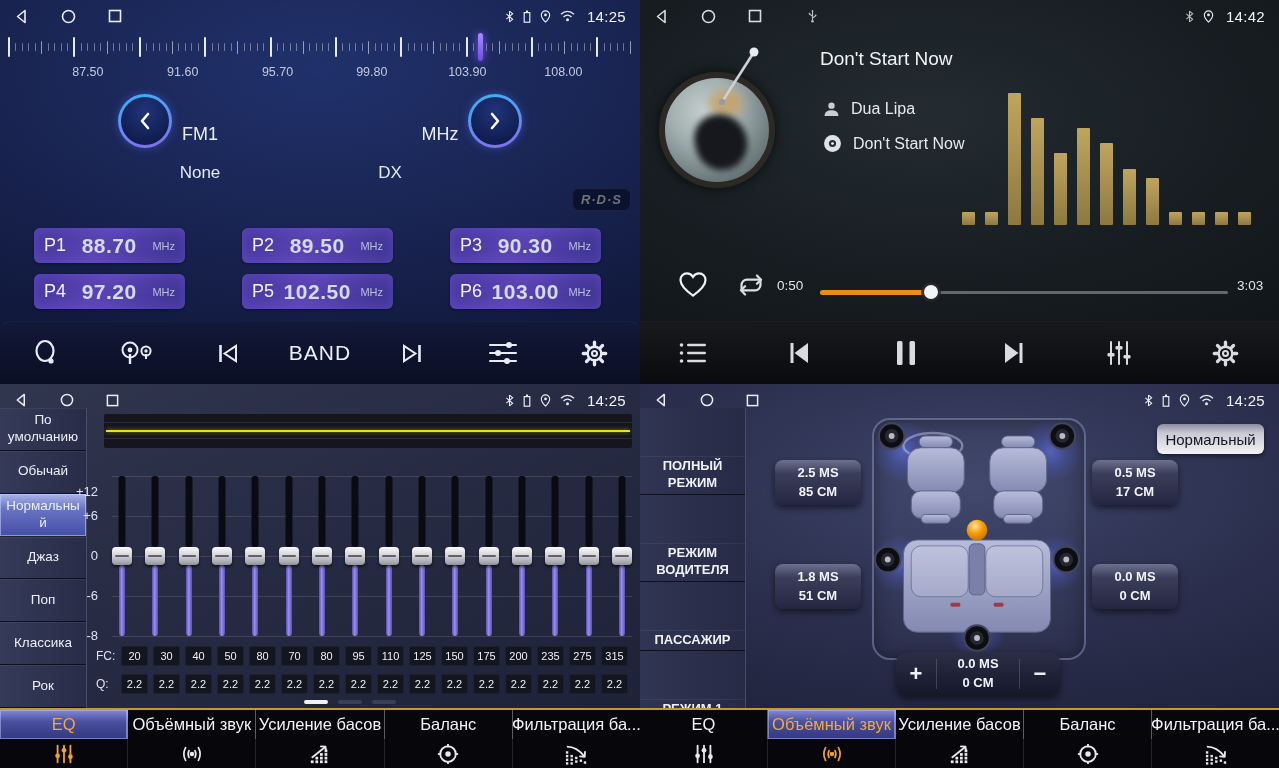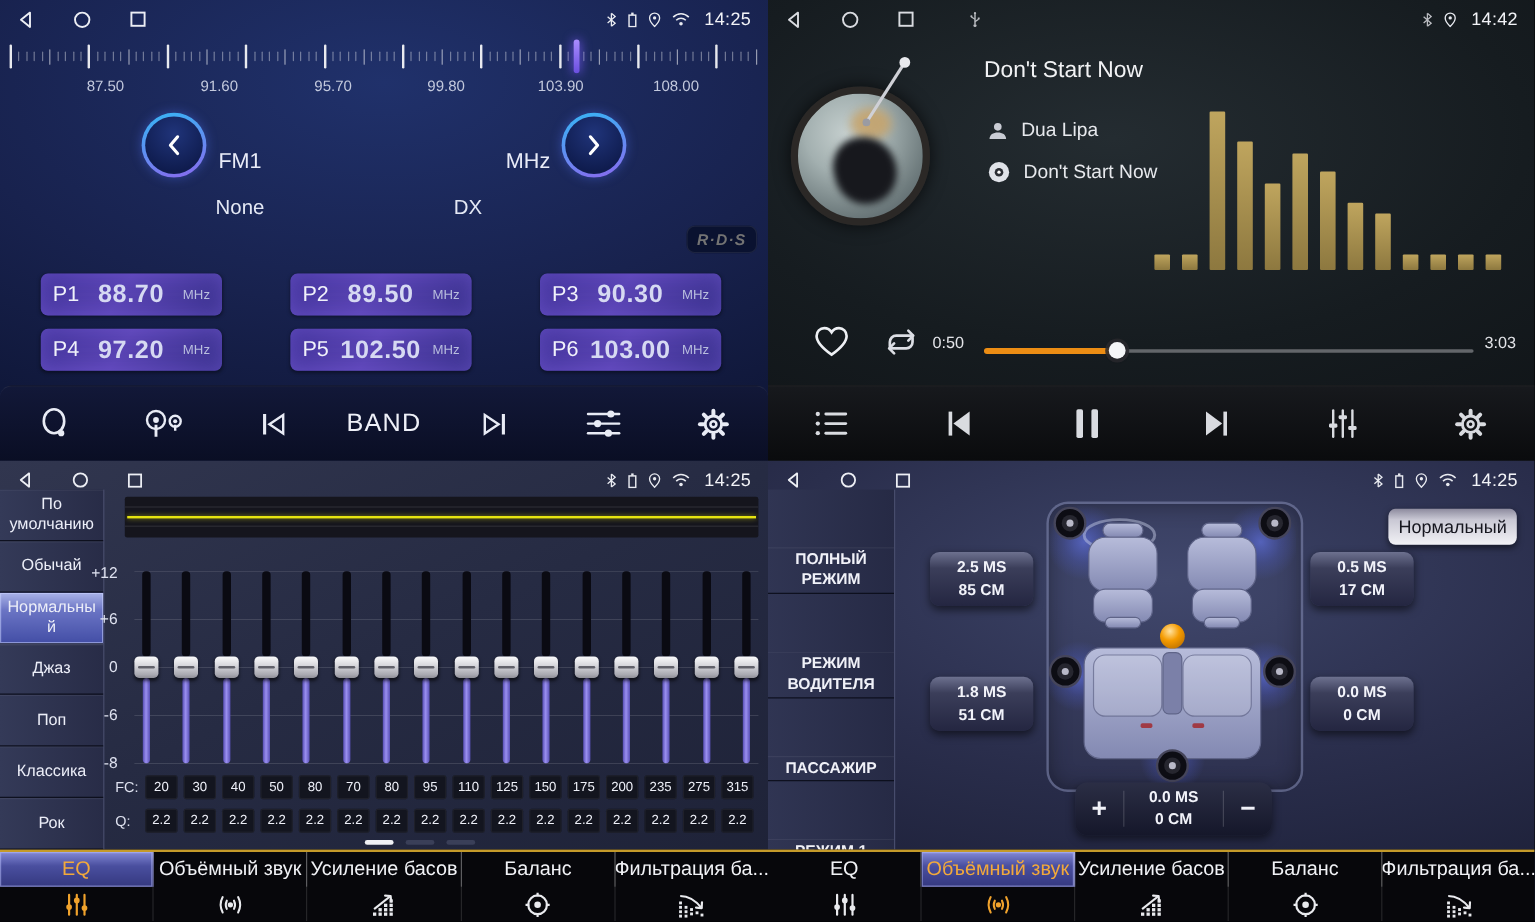--- a/index.html
+++ b/index.html
@@ -668,21 +668,21 @@
         <div class="eq-preset">Рок</div>
       </aside>
 
     <div class="curve-panel">
       <i class="faint" style="top:8px"></i>
         <i class="faint" style="top:24px"></i>
       <div class="curve-line"></div>
     </div>
 
     <div class="eq-scale" id="eq-scale">
-        <span style="top: 86px;">+12</span>
+        <span style="top: 100px;">+12</span>
         <span style="top: 124px;">+6</span>
         <span style="top: 164px;">0</span>
         <span style="top: 204px;">-6</span>
         <span style="top: 244px;">-8</span>
       </div>
     <div class="eq-grid"></div>
     <div class="eq-sliders" id="eq-sliders">
         <div class="eq-slider">
           <i class="trk-top" style="height:71px"></i>
           <i class="trk-bot" style="top:89px;height:71px"></i>

